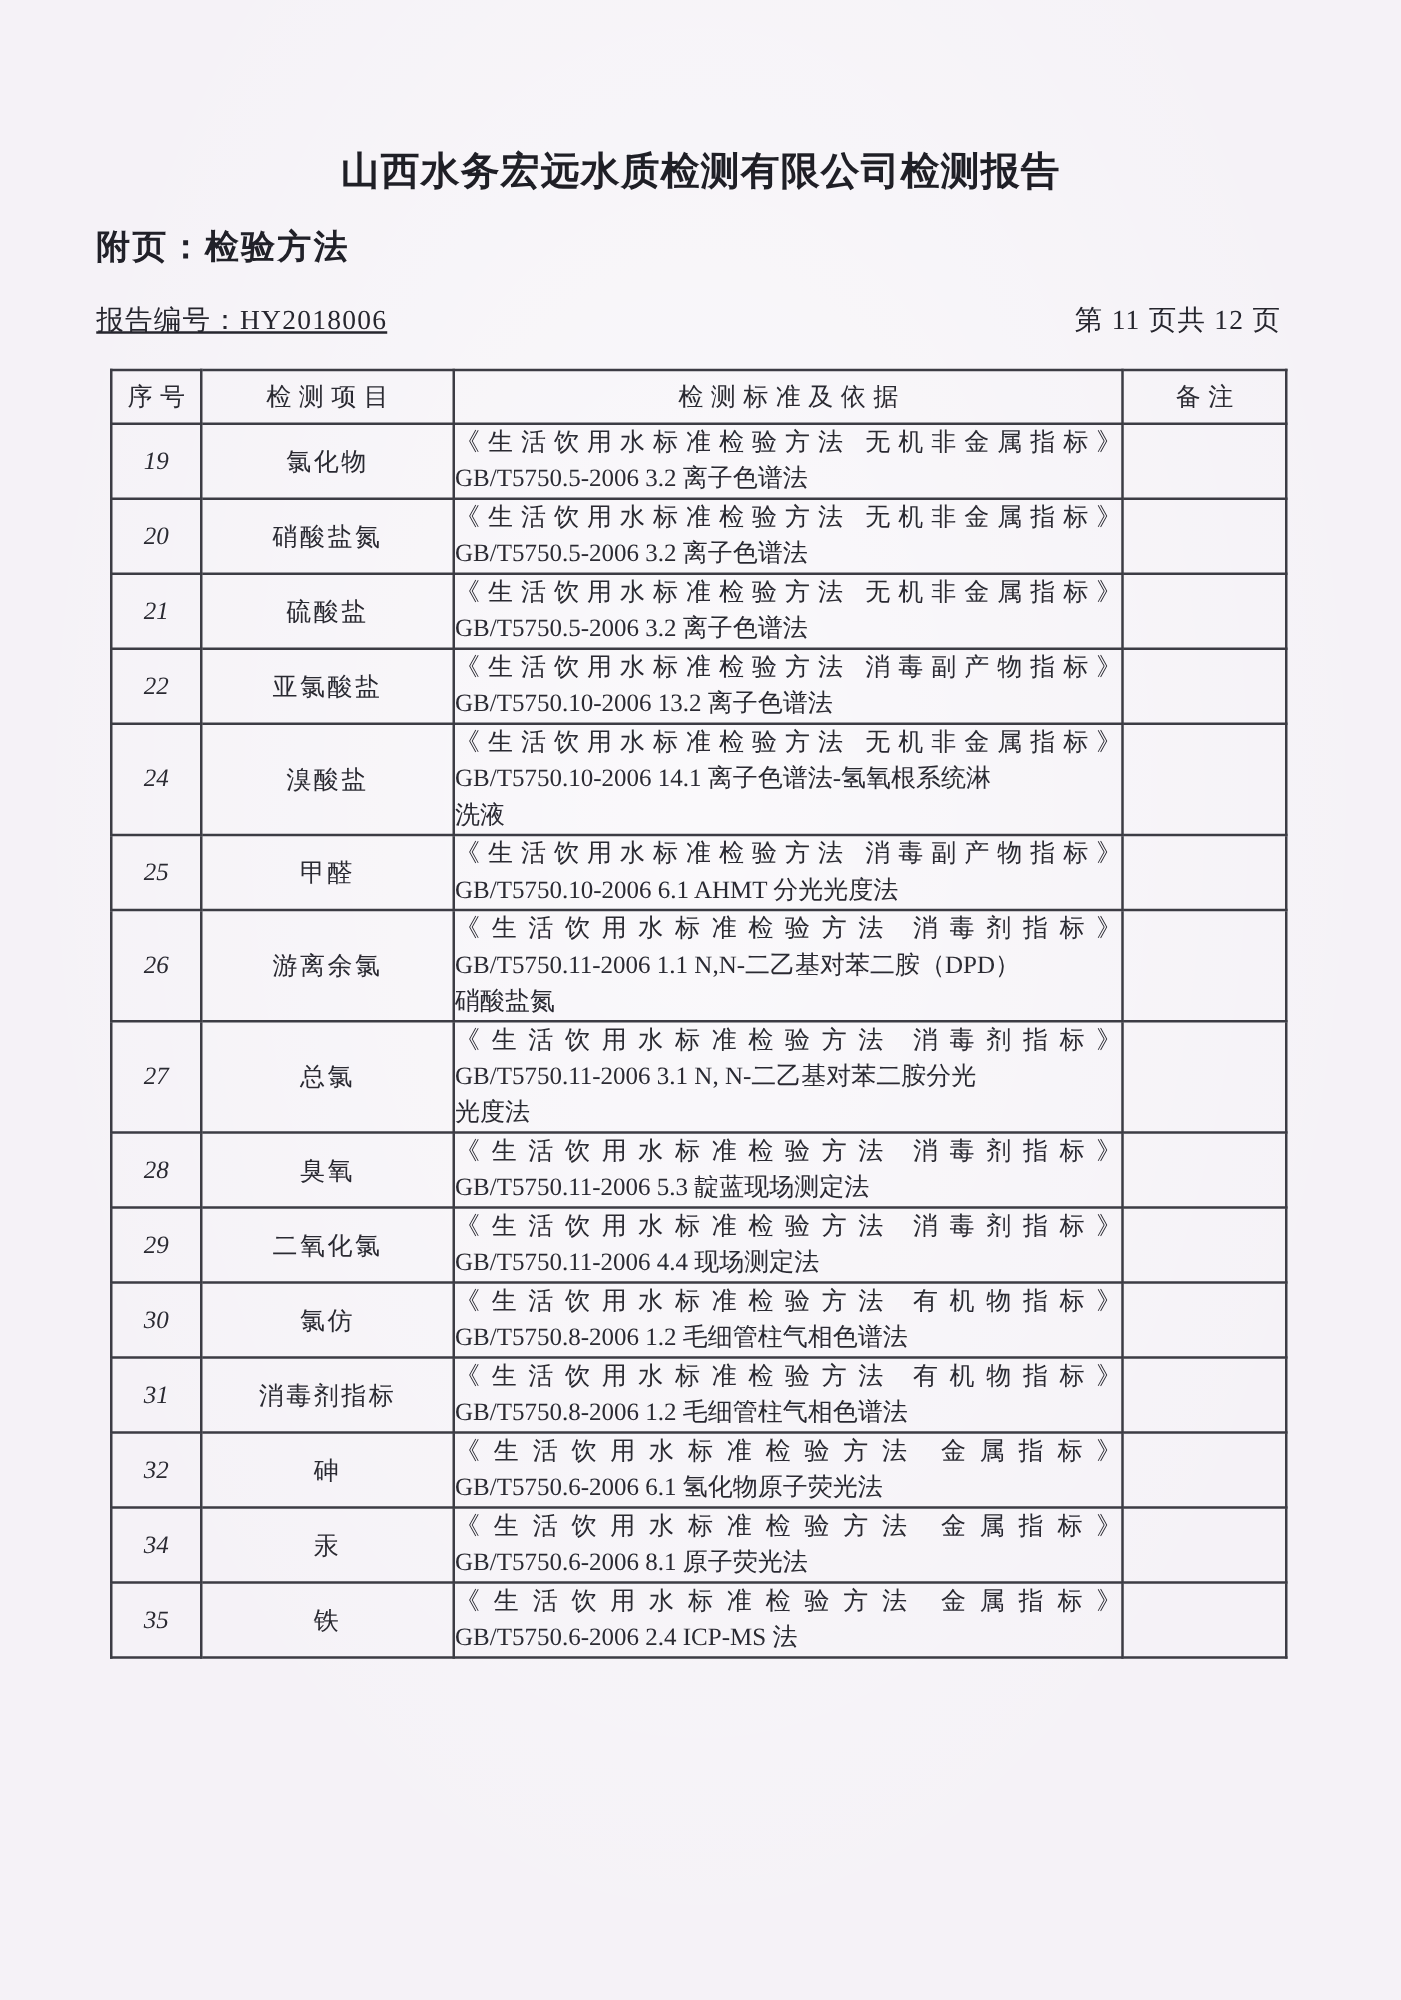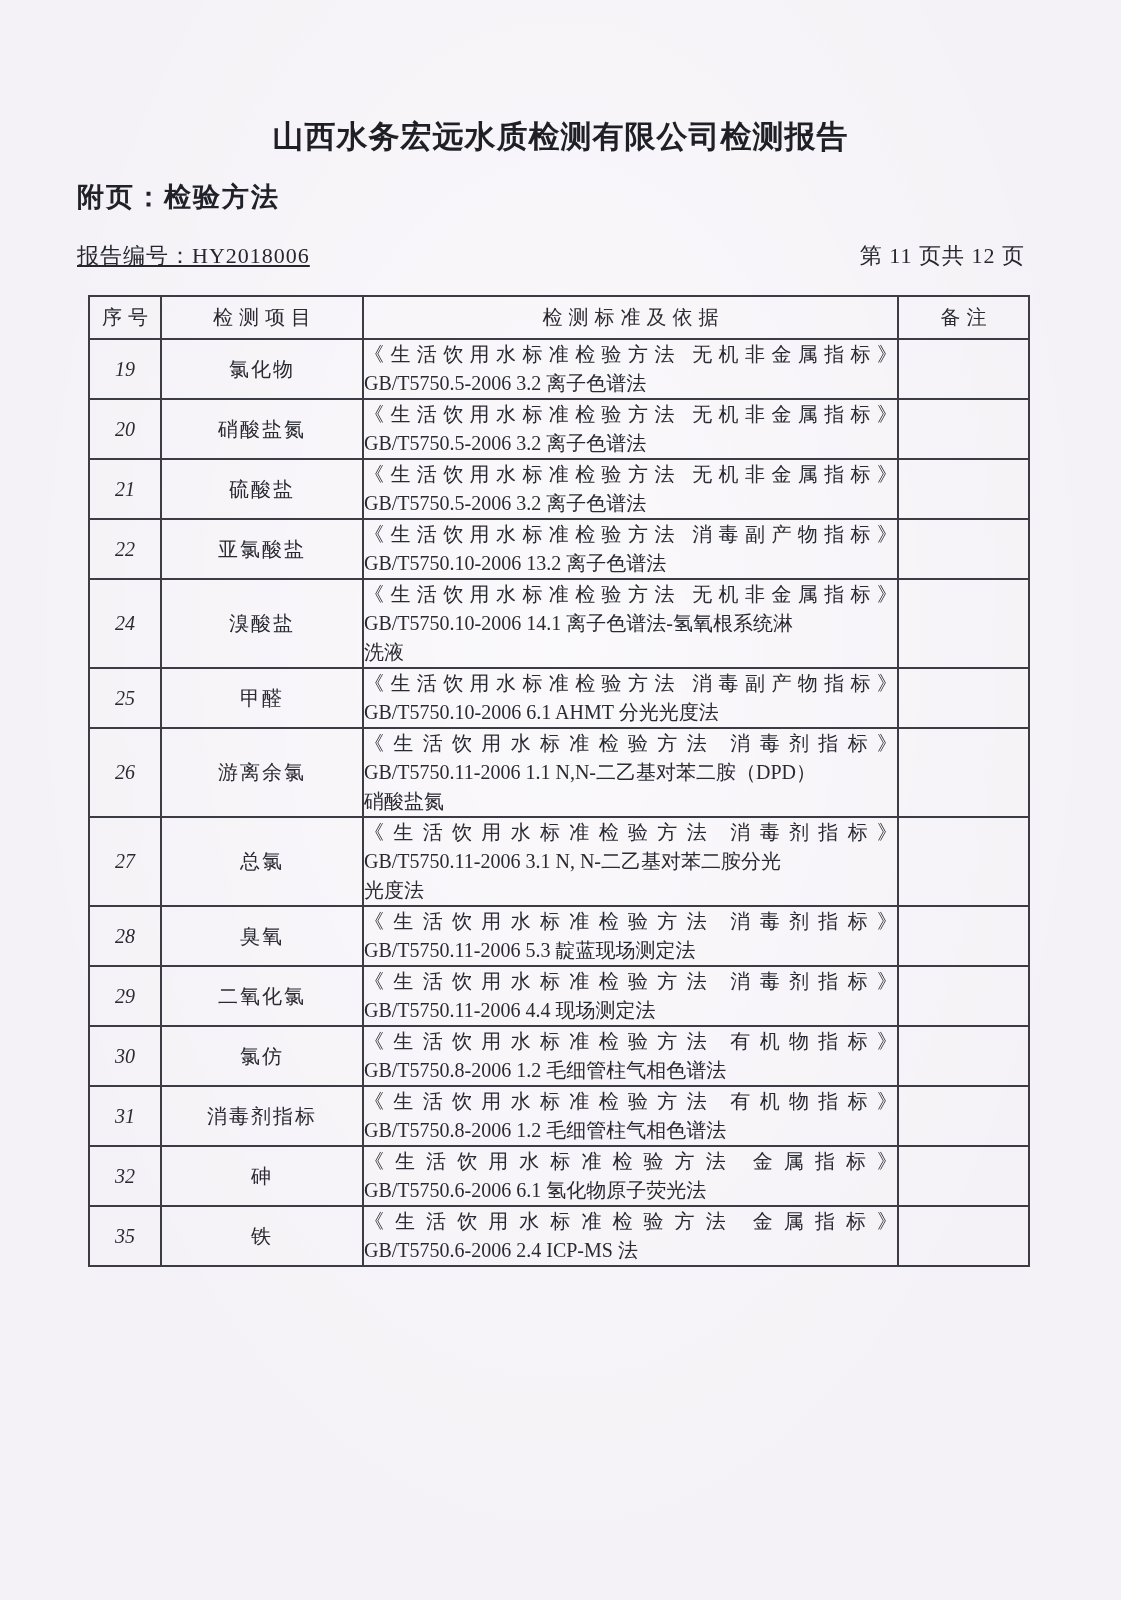--- a/index.html
+++ b/index.html
@@ -266,20 +266,29 @@
     <td class="c-no">32</td>
     <td class="c-item">砷</td>
     <td class="c-std">
             <div class="std-line justify">《生活饮用水标准检验方法 金属指标》</div>
             <div class="std-line">GB/T5750.6-2006  6.1 氢化物原子荧光法</div>
           </td>
     <td class="c-remark"></td>
   </tr>
 
 
+  <tr>
+    <td class="c-no">34</td>
+    <td class="c-item">汞</td>
+    <td class="c-std">
+            <div class="std-line justify">《生活饮用水标准检验方法 金属指标》</div>
+            <div class="std-line">GB/T5750.6-2006  8.1 原子荧光法</div>
+          </td>
+    <td class="c-remark"></td>
+  </tr>
 
   <tr>
     <td class="c-no">35</td>
     <td class="c-item">铁</td>
     <td class="c-std">
             <div class="std-line justify">《生活饮用水标准检验方法 金属指标》</div>
             <div class="std-line">GB/T5750.6-2006  2.4 ICP-MS 法</div>
           </td>
     <td class="c-remark"></td>
   </tr>

